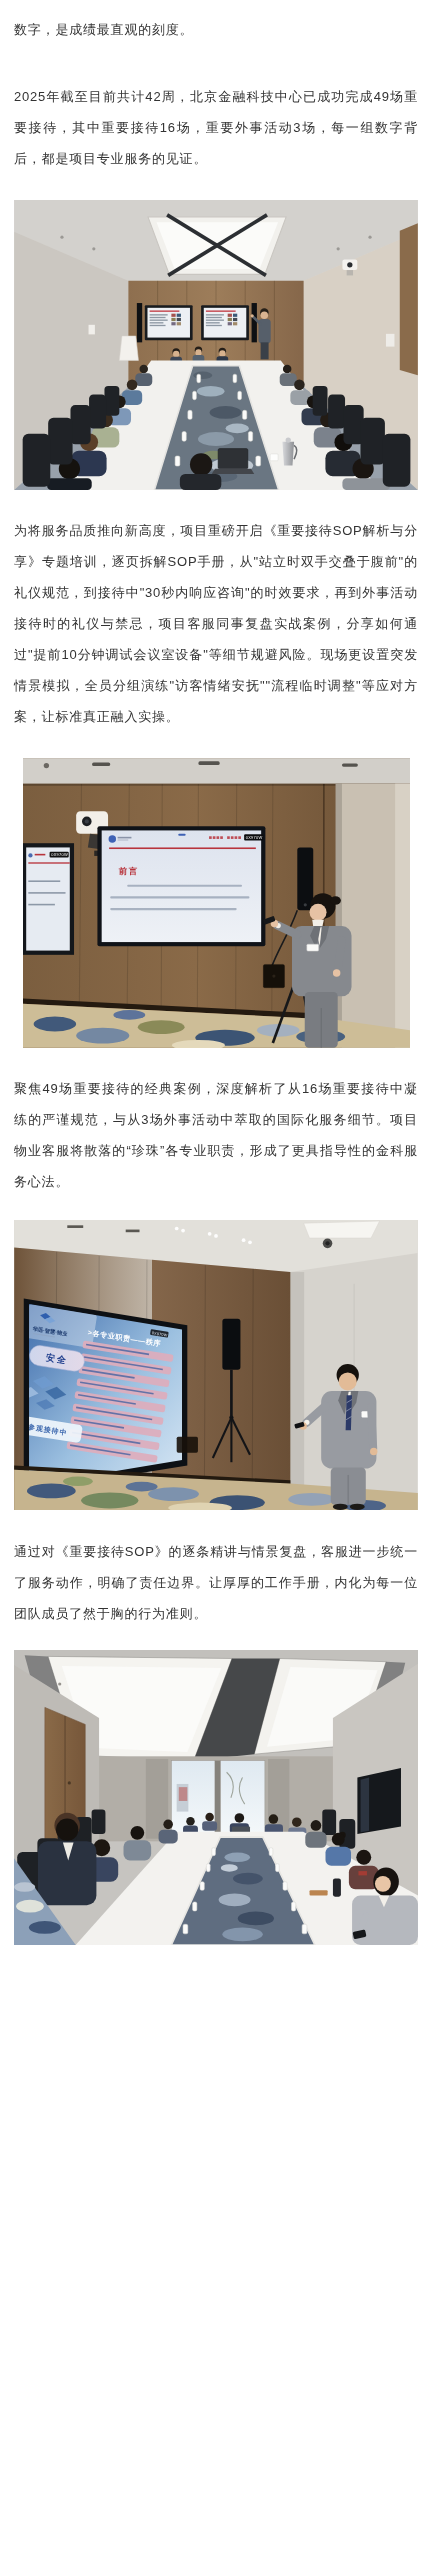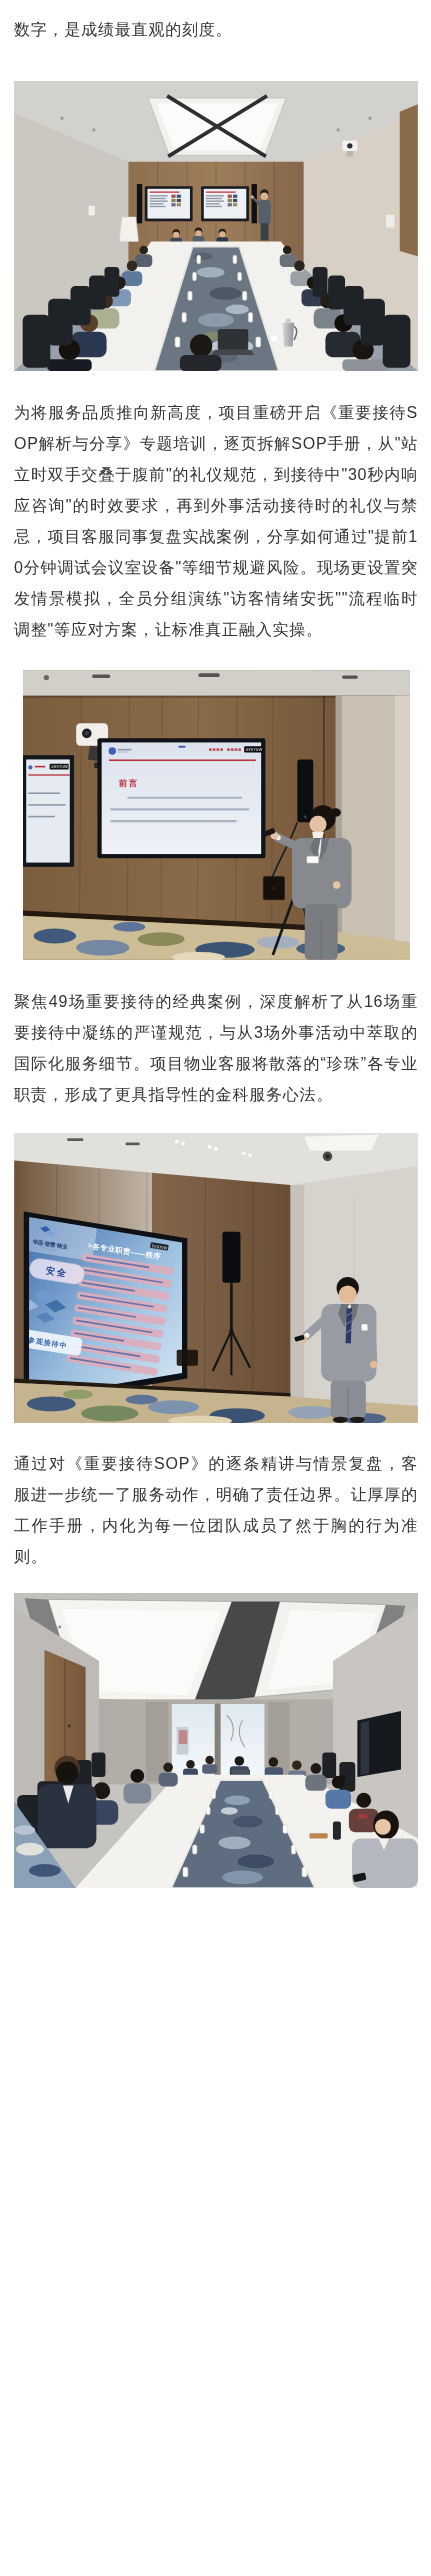--- a/index.html
+++ b/index.html
@@ -1,33 +1,34 @@
 <!DOCTYPE html>
 <html style="font-size:8.5px"><head>
 <meta charset="utf-8">
 <style>
   html,body{margin:0;padding:0;background:#ffffff;}
   .page{width:432px;box-sizing:border-box;background:#ffffff;padding:14.3px 14px 10.6px;
         font-family:"Liberation Sans","DejaVu Sans",sans-serif;}
-  .para{font-size:16px;line-height:31px;letter-spacing:0.8px;color:#333333;
+  .para{font-size:13px;line-height:31px;letter-spacing:0.8px;color:#333333;
         text-align:justify;margin:0 0 25.5px;word-break:break-all;}
   .mb68{margin-bottom:36px}.mb48{margin-bottom:25.5px}.mb30{margin-bottom:16px}
   .mb50{margin-bottom:26.6px}.mb43{margin-bottom:23px}.mb39{margin-bottom:21px}
   .mb49{margin-bottom:26px}.mb0{margin-bottom:0}
   figure.photo{margin:0 0 25.5px;padding:0;width:404px;font-size:0;line-height:0;}
   figure.photo-narrow{width:387px;margin-left:auto;margin-right:auto;}
   figure.photo svg{display:block;}
   text{font-family:"Liberation Sans","DejaVu Sans",sans-serif;}
 </style>
 </head>
 <body>
 
 <div class="page">
 
   <p class="para mb68">数字，是成绩最直观的刻度。</p>
+  <p class="para mb48">2025年截至目前共计42周，北京金融科技中心已成功完成49场重要接待，其中重要接待16场，重要外事活动3场，每一组数字背后，都是项目专业服务的见证。</p>
 
   <figure class="photo mb48">
     <svg viewBox="0 0 760 546" width="404" height="290">
       <defs>
         <linearGradient id="w1" x1="0" y1="0" x2="1" y2="0">
           <stop offset="0" stop-color="#8e6f4f"></stop>
             <stop offset="0.5" stop-color="#9d7d5a"></stop>
             <stop offset="1" stop-color="#86674a"></stop>
         </linearGradient>
         <linearGradient id="met1" x1="0" y1="0" x2="1" y2="0">

